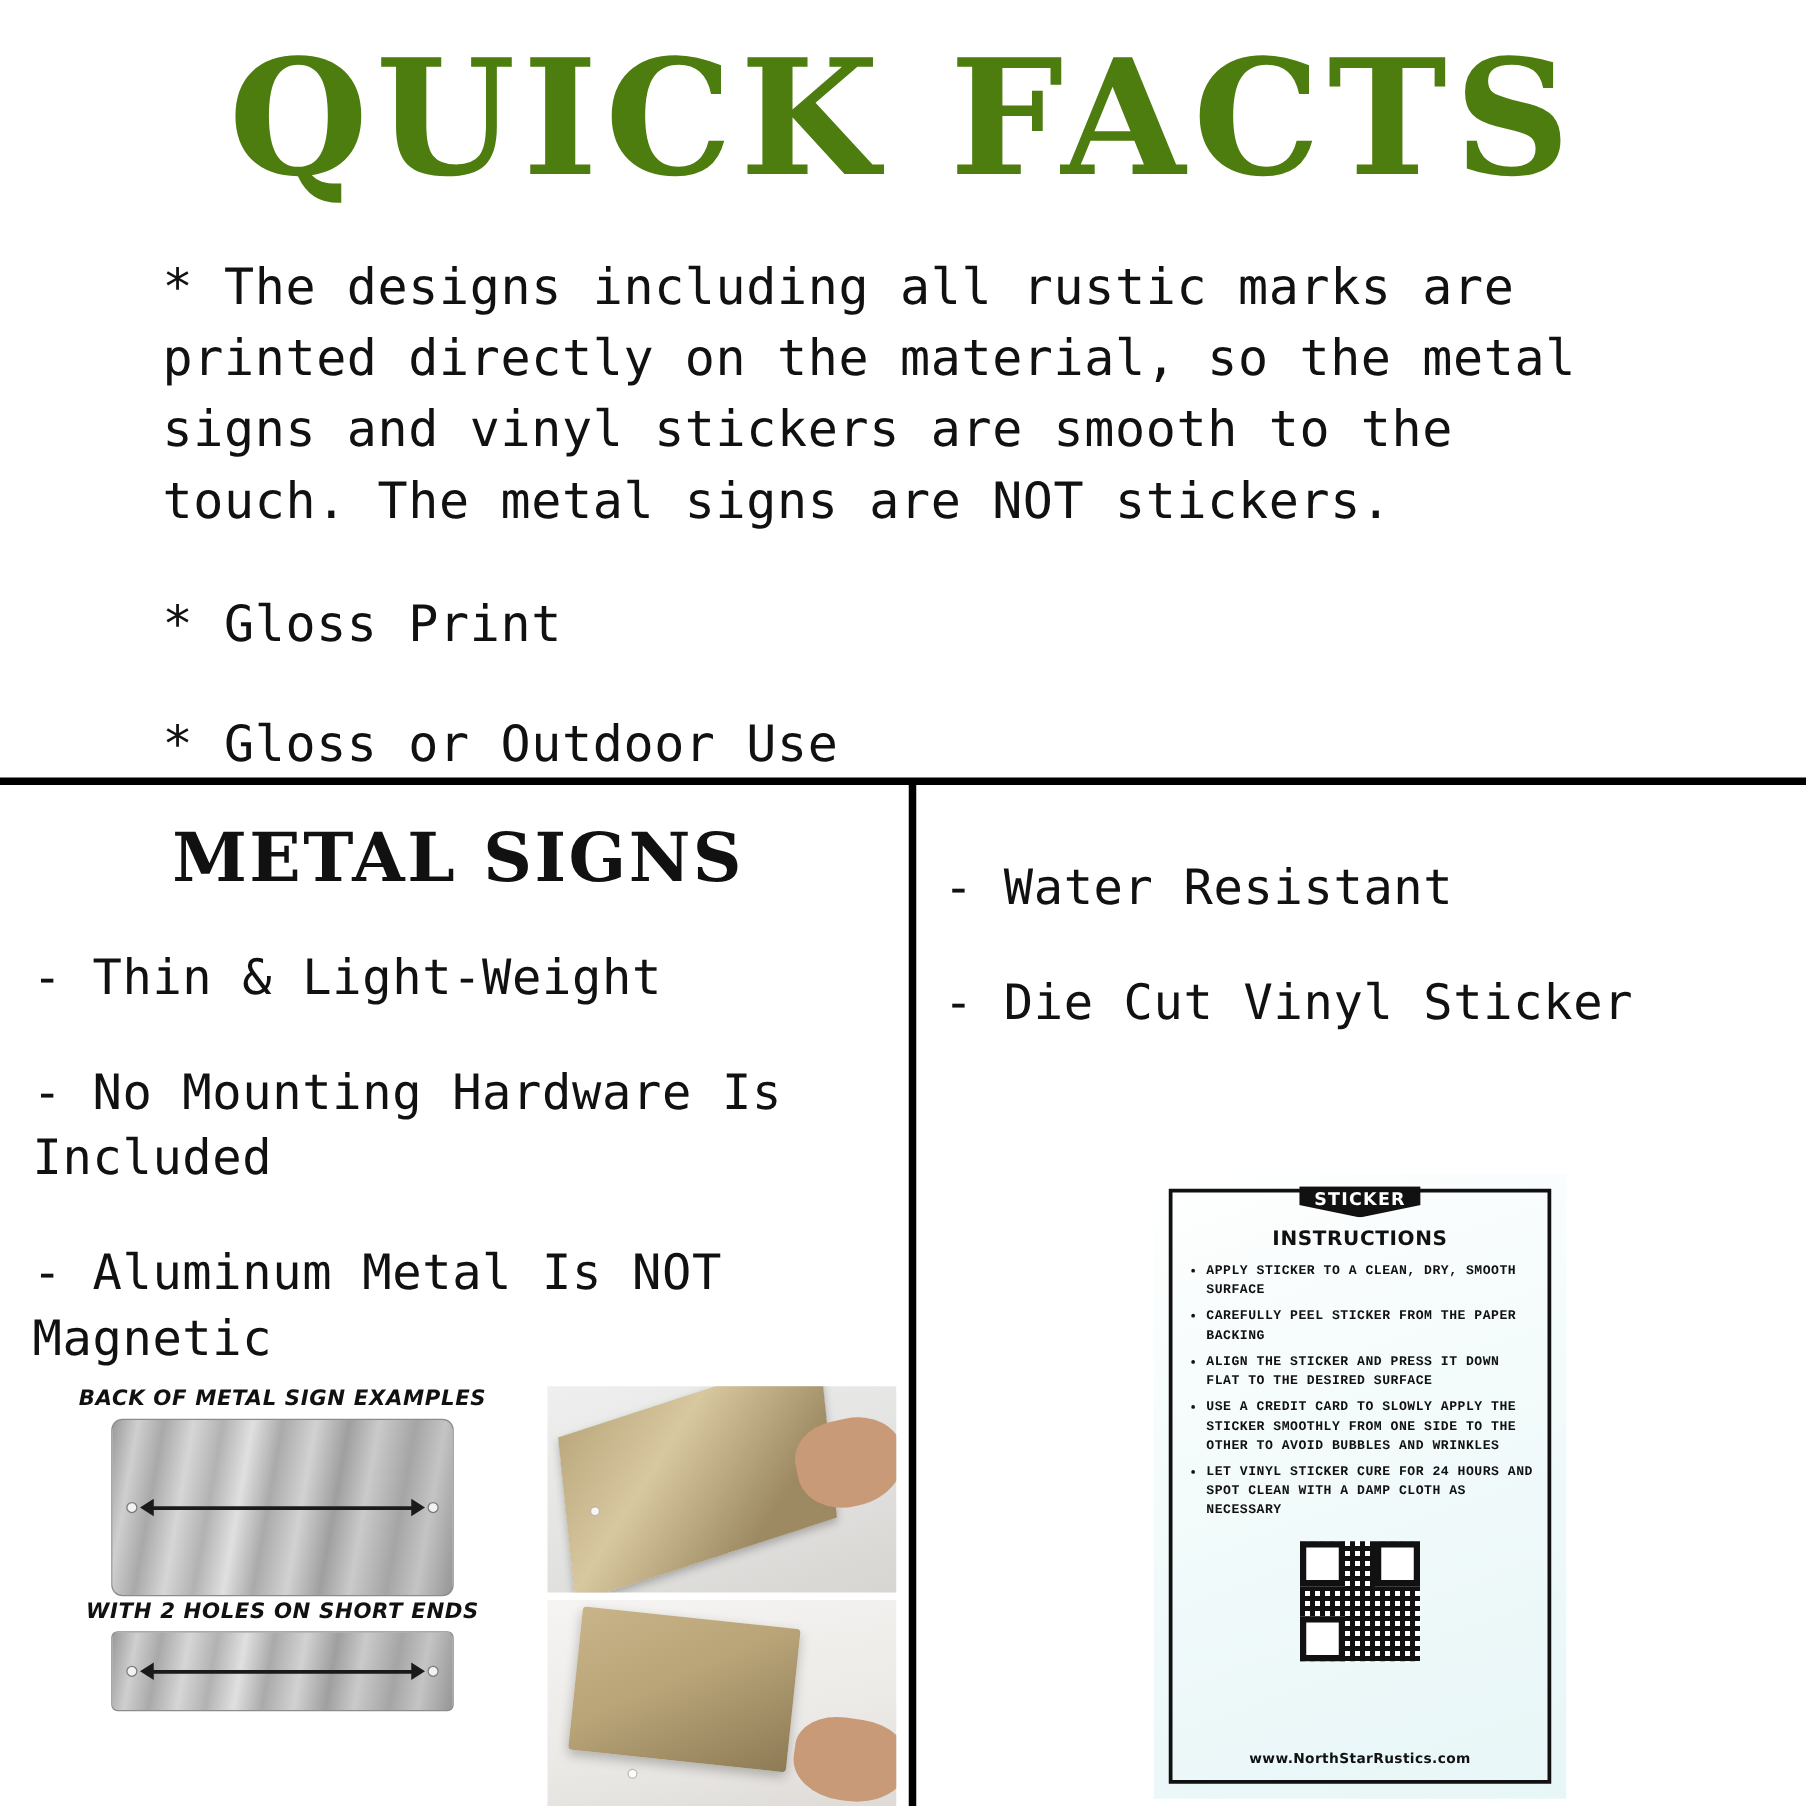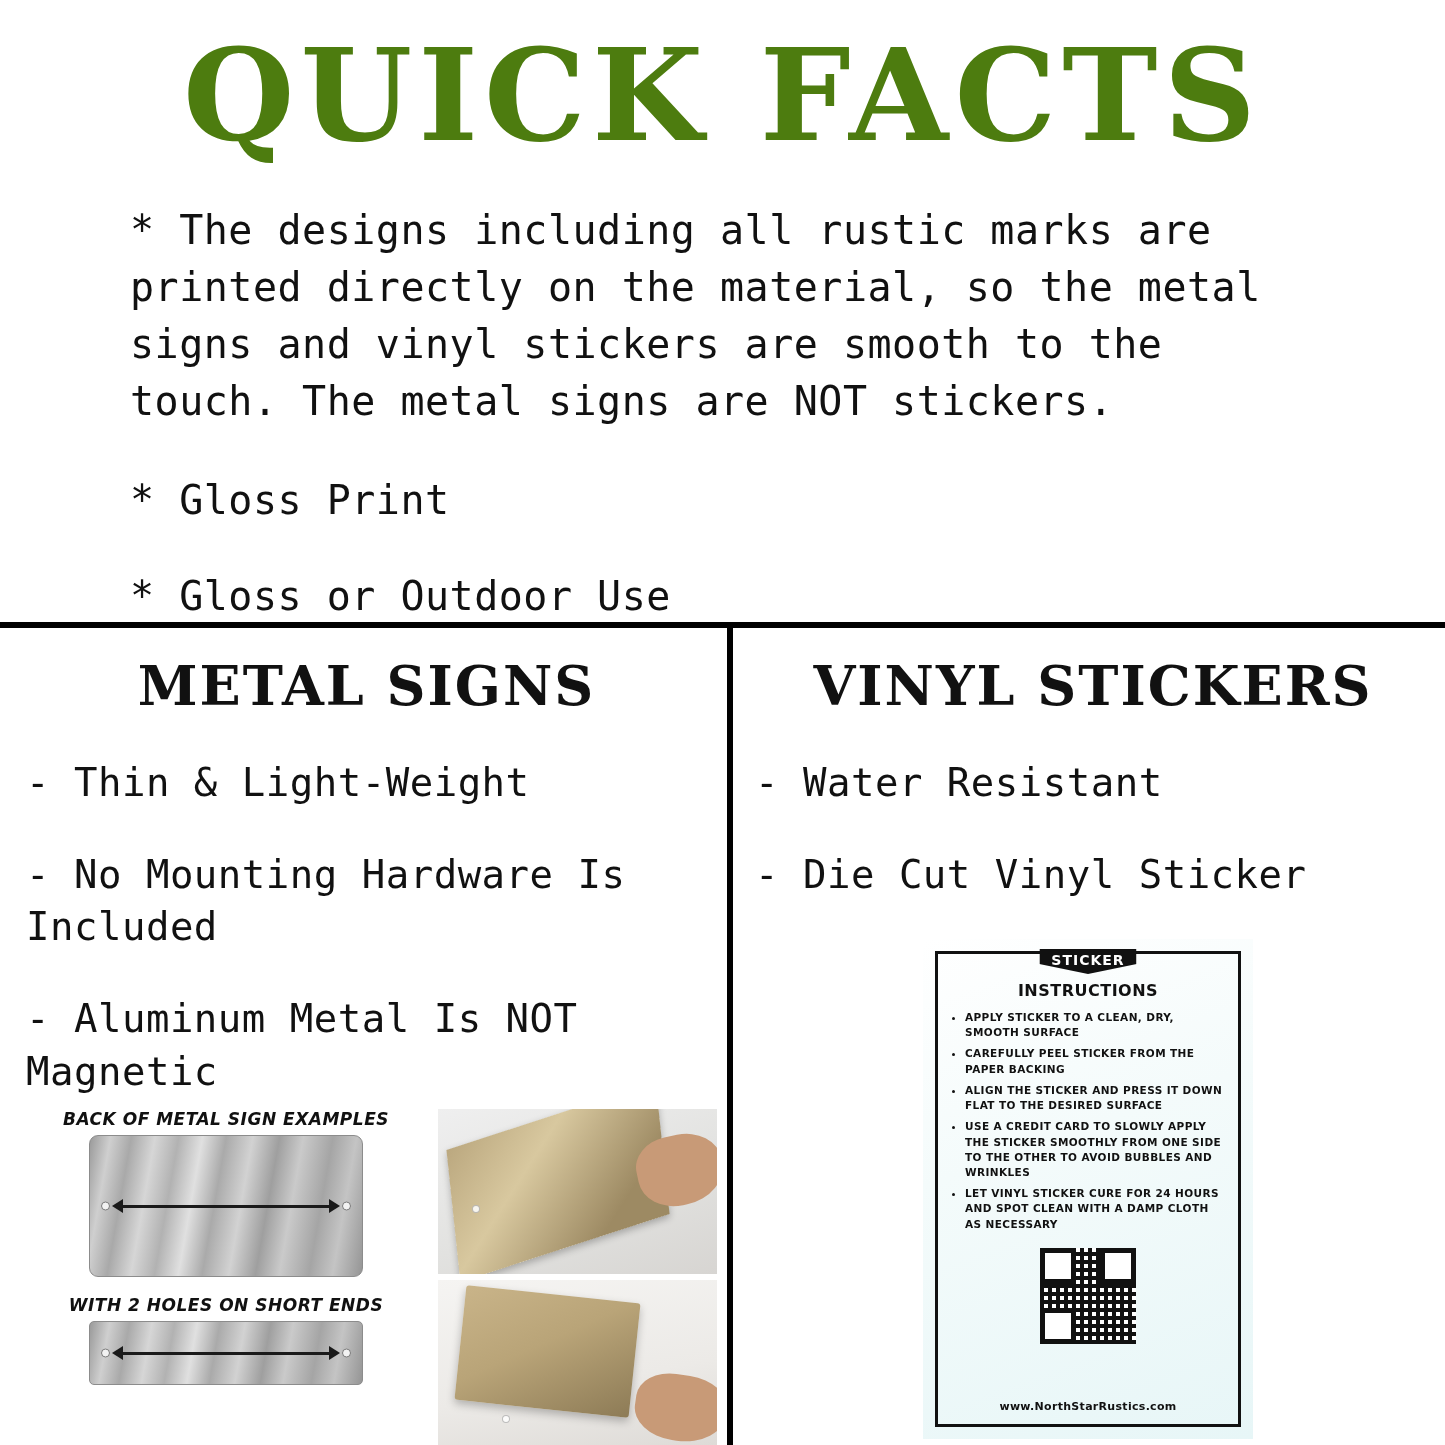--- a/index.html
+++ b/index.html
@@ -279,20 +279,21 @@
   .card-list {
     margin: 0;
     padding-left: 16px;
     font-size: 10.5px;
     font-weight: bold;
     line-height: 1.45;
     letter-spacing: 0.4px;
   }
   .card-list li {
     margin-bottom: 6px;
+    font-family: Liberation Mono, monospace;
   }
   .qr {
     width: 96px;
     height: 96px;
     margin: 10px auto 6px auto;
     background-image:
       repeating-linear-gradient(90deg,#111 0 4px,transparent 4px 8px),
       repeating-linear-gradient(0deg,#111 0 4px,transparent 4px 8px);
     background-color: #ffffff;
     position: relative;
@@ -357,21 +358,21 @@
           <div class="plate plate-big">
             <span class="hole left"></span>
             <span class="hole right"></span>
             <span class="arrow-wrap">
               <span class="arrow-head l"></span>
               <span class="arrow-line"></span>
               <span class="arrow-head r"></span>
             </span>
           </div>
 
-          <div class="caption" style="margin-top:18px;">WITH 2 HOLES ON SHORT ENDS</div>
+          <div class="caption" style="margin-top:2px;">WITH 2 HOLES ON SHORT ENDS</div>
 
           <div class="plate plate-small">
             <span class="hole left"></span>
             <span class="hole right"></span>
             <span class="arrow-wrap">
               <span class="arrow-head l"></span>
               <span class="arrow-line"></span>
               <span class="arrow-head r"></span>
             </span>
           </div>
@@ -389,21 +390,20 @@
             <span class="dot-hole" style="left:64px;bottom:22px;"></span>
           </div>
         </div>
 
       </div>
     </div>
 
     <div class="v-divider"></div>
 
     <div class="col col-right">
-      <h2 class="col-title">VINYL STICKERS</h2>
       <div class="bullets-right">
         <p class="bullet">- Water Resistant</p>
         <p class="bullet">- Die Cut Vinyl Sticker</p>
       </div>
 
       <div class="sticker-card">
         <div class="card-frame"></div>
         <div class="card-inner">
           <div class="sticker-tag">STICKER</div>
           <div class="card-title">INSTRUCTIONS</div>

